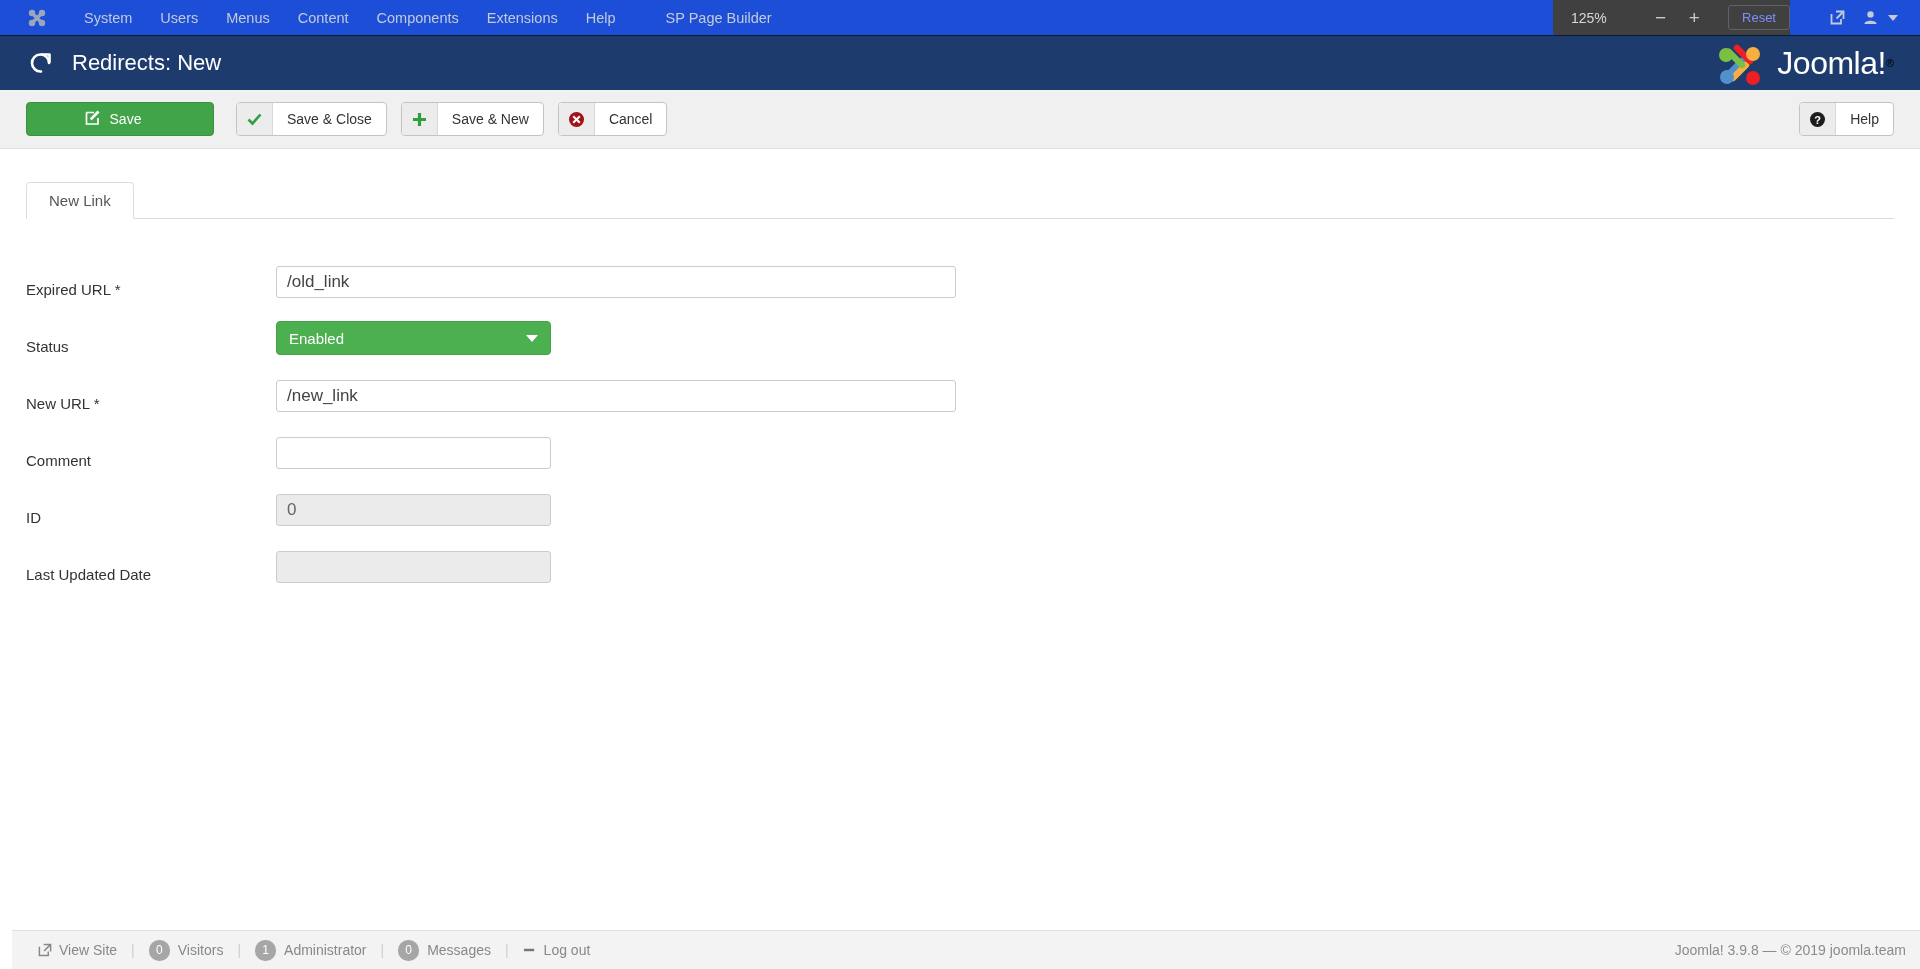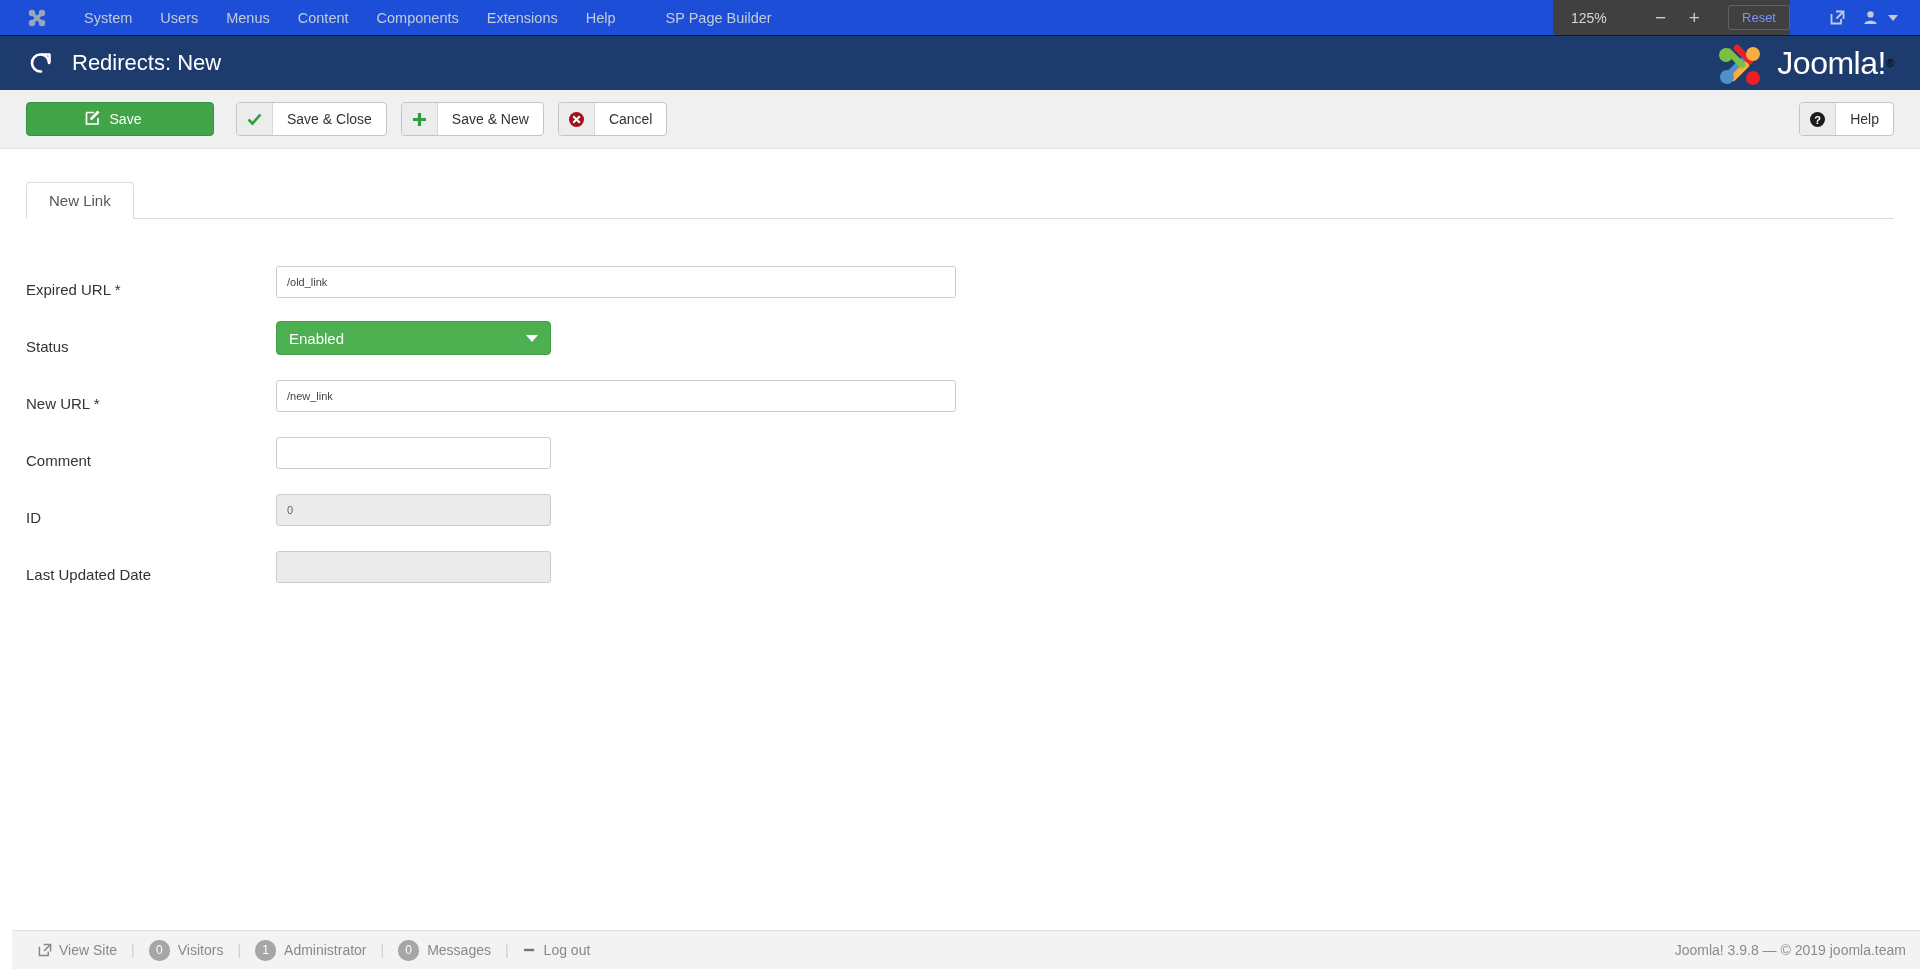--- a/index.html
+++ b/index.html
@@ -172,21 +172,21 @@
     width: 250px;
     font-size: 15px;
     color: #333333;
     padding-left: 0;
   }
   .fld {
     height: 32px;
     border: 1px solid #cccccc;
     border-radius: 3px;
     background: #ffffff;
-    font-size: 11px;
+    font-size: 17px;
     color: #444444;
     padding: 0 10px;
     display: flex; align-items: center;
     font-family: "Liberation Sans", sans-serif;
   }
   .fld-wide { width: 680px; }
   .fld-short { width: 275px; }
   .fld-disabled { background: #ebebeb; color: #666666; }
   .fld-select {
     width: 275px; height: 34px;

